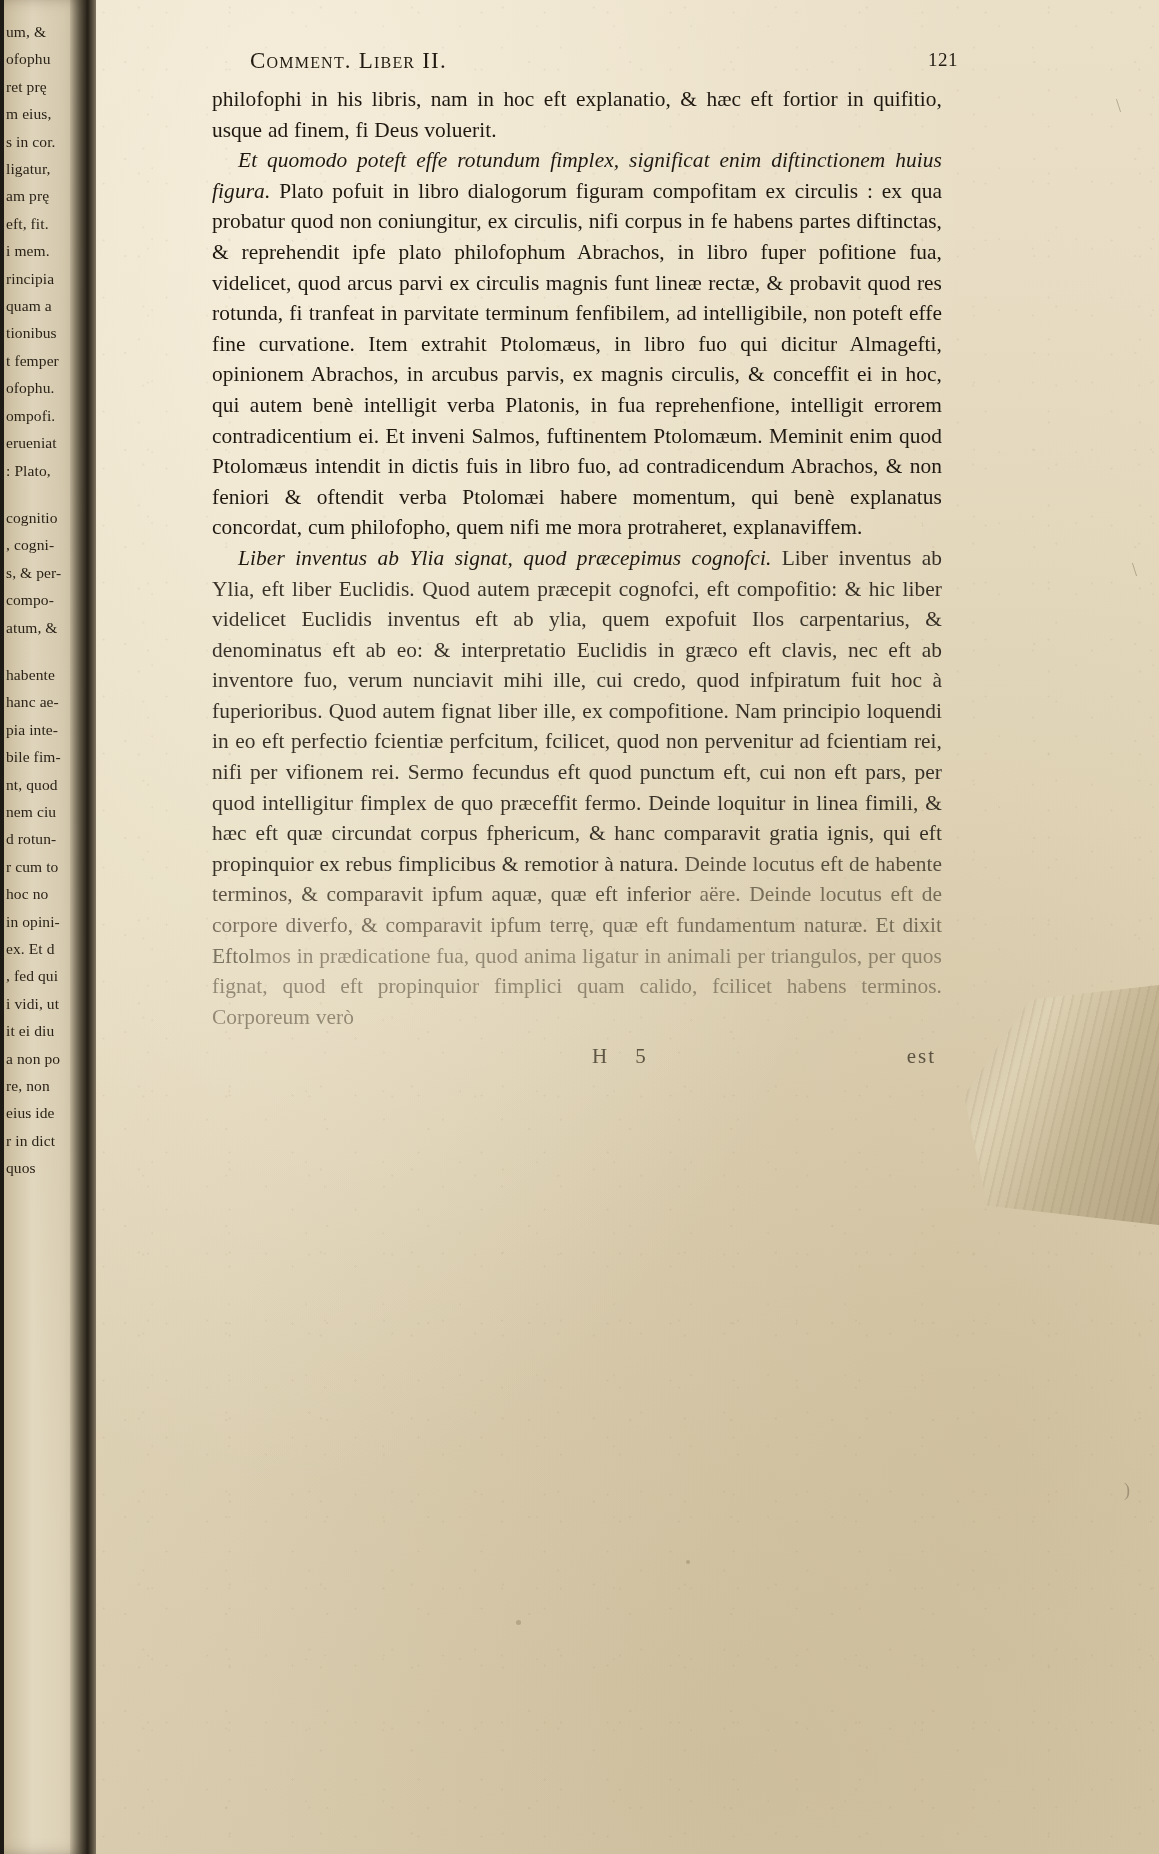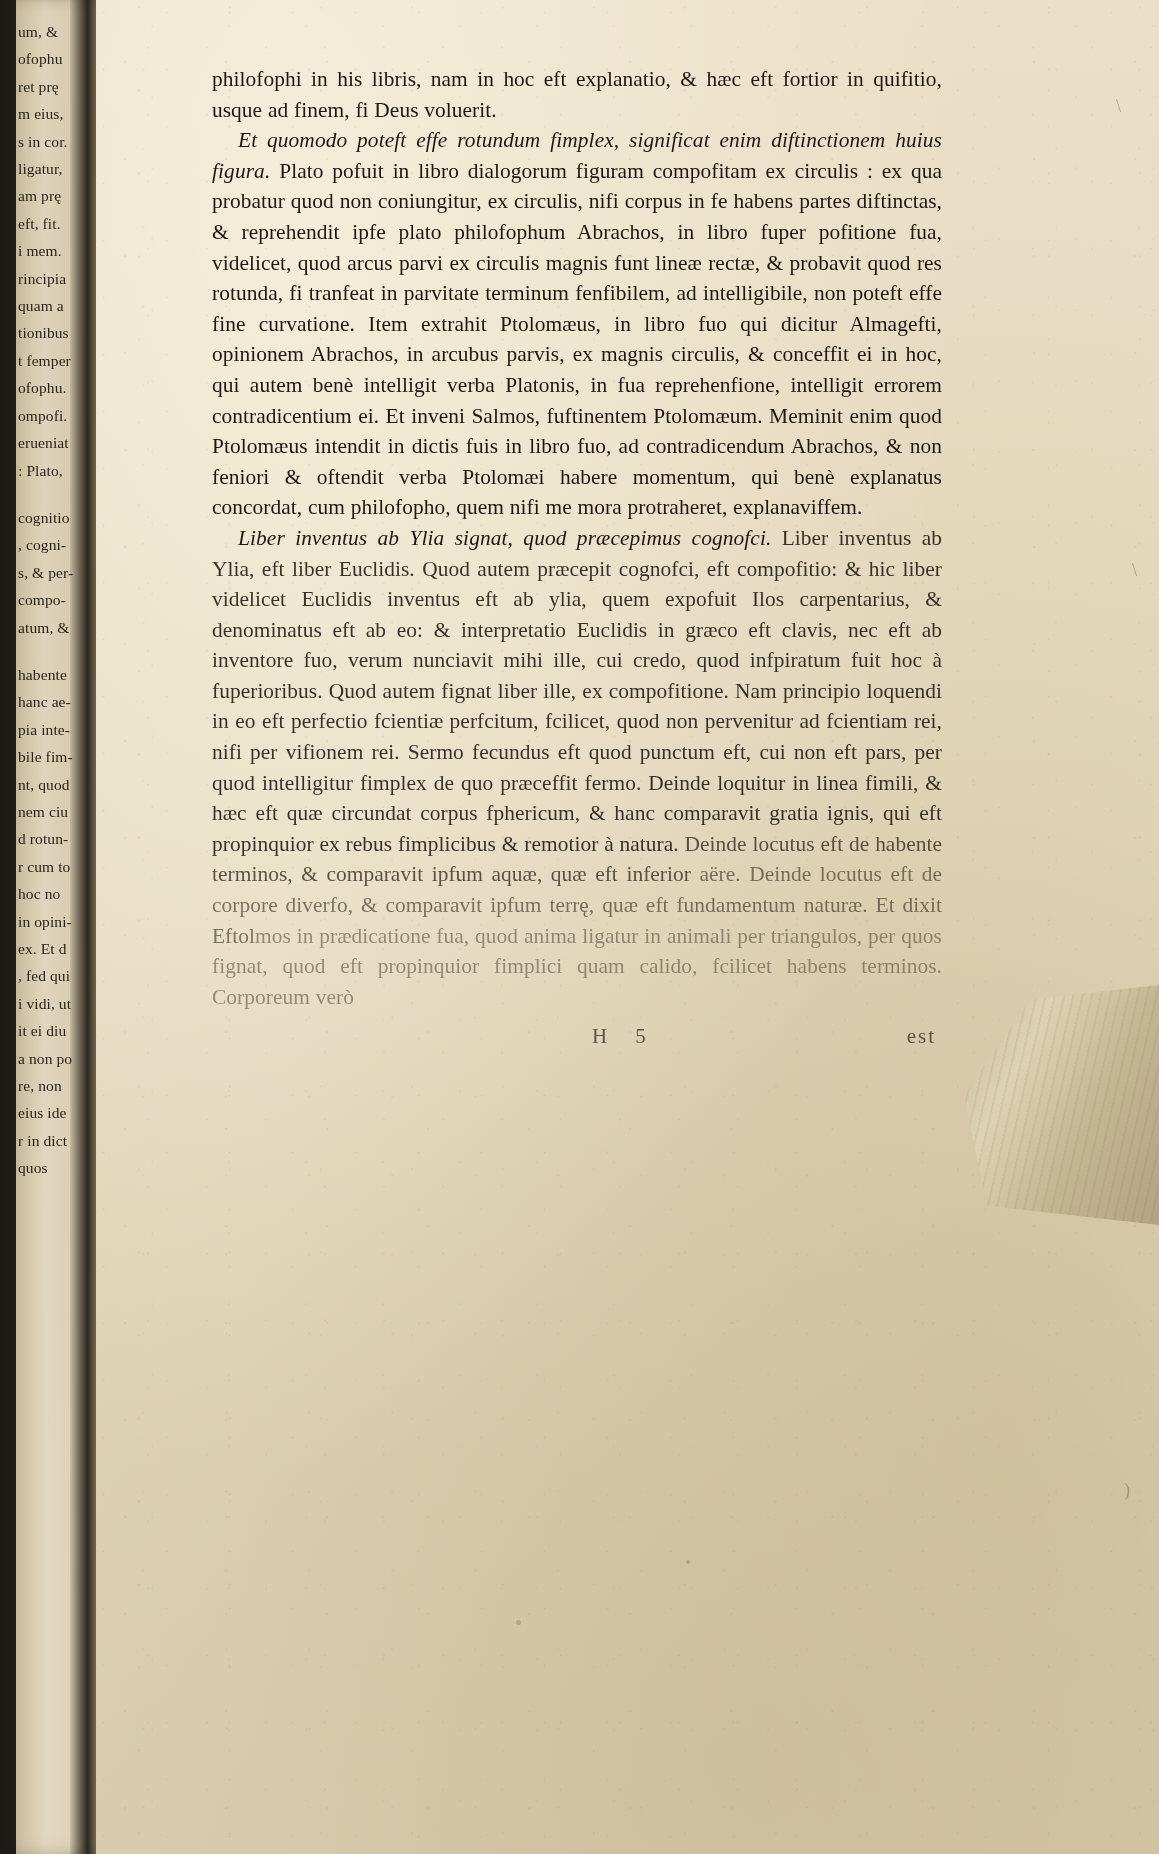--- a/index.html
+++ b/index.html
@@ -27,21 +27,21 @@
         #5a5044 72px,
         #746956 80px,
         #8d816a 86px,
         #ada089 92px,
         #d8cdb4 100px,
         #e8dec6 108px);
   }
   
   #left-page {
     position: absolute;
-    left: 16px;
+    left: 4px;
     top: 0;
     width: 82px;
     height: 1854px;
     background: #ddd2b8;
     background-image:
       radial-gradient(ellipse at 80% 20%, rgba(120,100,70,0.10), transparent 60%),
       linear-gradient(90deg, #c9bb9c 0%, #e2d8bf 35%, #d9ceb2 100%);
     box-shadow: inset -10px 0 18px -6px rgba(60,45,25,0.55);
     overflow: hidden;
   }
@@ -169,21 +169,21 @@
   p.body {
     margin: 0;
     font-size: 21.4px;
     line-height: 30.6px;
     text-align: justify;
     text-align-last: left;
     letter-spacing: 0.05px;
     word-spacing: 0.4px;
     color: #1e1811;
   }
-  p.body.first { margin-top: 16px; }
+  p.body.first { margin-top: 10px; }
   .indent { display: inline-block; width: 26px; }
   .heading-ital {
     font-style: italic;
     letter-spacing: 0.1px;
   }
   
   .fade1 { color: rgba(30,24,17,0.88); }
   .fade2 { color: rgba(40,33,22,0.74); }
   .fade3 { color: rgba(48,40,27,0.60); }
   .fade4 { color: rgba(55,46,32,0.48); }
@@ -265,20 +265,24 @@
         <div>quos</div>
       </div>
   </div>
   <div id="gutter"></div>
 
   <div id="right-page">
     <div id="grain"></div>
 
     <div id="textblock">
 
+      <div class="running-head">
+        <span class="rh-text">Comment. Liber II.</span>
+        <span class="folio">121</span>
+      </div>
 
       <p class="body first" id="para-1"><span>philofophi in his libris, nam in hoc eft explanatio, &amp; hæc eft fortior in quifitio, usque ad finem, fi Deus voluerit.</span></p>
       <p class="body" id="para-2"><span class="indent"></span><span class="heading-ital">Et quomodo poteft effe rotundum fimplex, significat enim diftinctionem huius figura.</span><span> Plato pofuit in libro dialogorum figuram compofitam ex circulis : ex qua probatur quod non coniungitur, ex circulis, nifi corpus in fe habens partes diftinctas, &amp; reprehendit ipfe plato philofophum Abrachos, in libro fuper pofitione fua, videlicet, quod arcus parvi ex circulis magnis funt lineæ rectæ, &amp; probavit quod res rotunda, fi tranfeat in parvitate terminum fenfibilem, ad intelligibile, non poteft effe fine curvatione. Item extrahit Ptolomæus, in libro fuo qui dicitur Almagefti, opinionem Abrachos, in arcubus parvis, ex magnis circulis, &amp; conceffit ei in hoc, qui autem benè intelligit verba Platonis, in fua reprehenfione, intelligit errorem contradicentium ei. Et inveni Salmos, fuftinentem Ptolomæum. Meminit enim quod Ptolomæus intendit in dictis fuis in libro fuo, ad contradicendum Abrachos, &amp; non feniori &amp; oftendit verba Ptolomæi habere momentum, qui benè explanatus concordat, cum philofopho, quem nifi me mora protraheret, explanaviffem.</span></p>
       <p class="body" id="para-3"><span class="indent"></span><span class="heading-ital">Liber inventus ab Ylia signat, quod præcepimus cognofci.</span><span><span class="fade1"> Liber inventus ab Ylia, eft liber Euclidis. Quod autem præcepit cognofci, eft compofitio: &amp; hic liber videlicet Euclidis inventus eft ab ylia, quem expofuit Ilos carpentarius, &amp; denominatus eft ab eo: &amp; interpretatio Euclidis in græco eft clavis, nec eft ab inventore fuo, verum nunciavit mihi ille, cui credo, quod infpiratum fuit hoc à fuperioribus. Quod autem fignat liber ille, ex compofitione. Nam principio loquendi in eo eft perfectio fcientiæ perfcitum, fcilicet, quod non pervenitur ad fcientiam rei, nifi per vifionem rei. Sermo fecundus eft quod punctum eft, cui non eft pars, per quod intelligitur fimplex de quo præceffit fermo. Deinde loquitur in linea fimili, &amp; hæc eft quæ circundat corpus fphericum, &amp; hanc comparavit gratia ignis, qui eft propinquior ex rebus fimplicibus &amp; remotior à natura. </span><span class="fade2">Deinde locutus eft de habente terminos, &amp; comparavit ipfum aquæ, quæ eft inferior </span><span class="fade3">aëre. Deinde locutus eft de corpore diverfo, &amp; comparavit ipfum terrę, quæ eft fundamentum naturæ. Et dixit Eftol</span><span class="fade4">mos in prædicatione fua, quod anima ligatur in animali per triangulos, per quos fignat, quod eft propinquior fimplici quam calido, fcilicet habens terminos. Corporeum verò</span></span></p>
 
       <div class="signature">
         <span>H</span>
         <span style="width:26px"></span>
         <span>5</span>
         <span class="sig-right">est</span>

